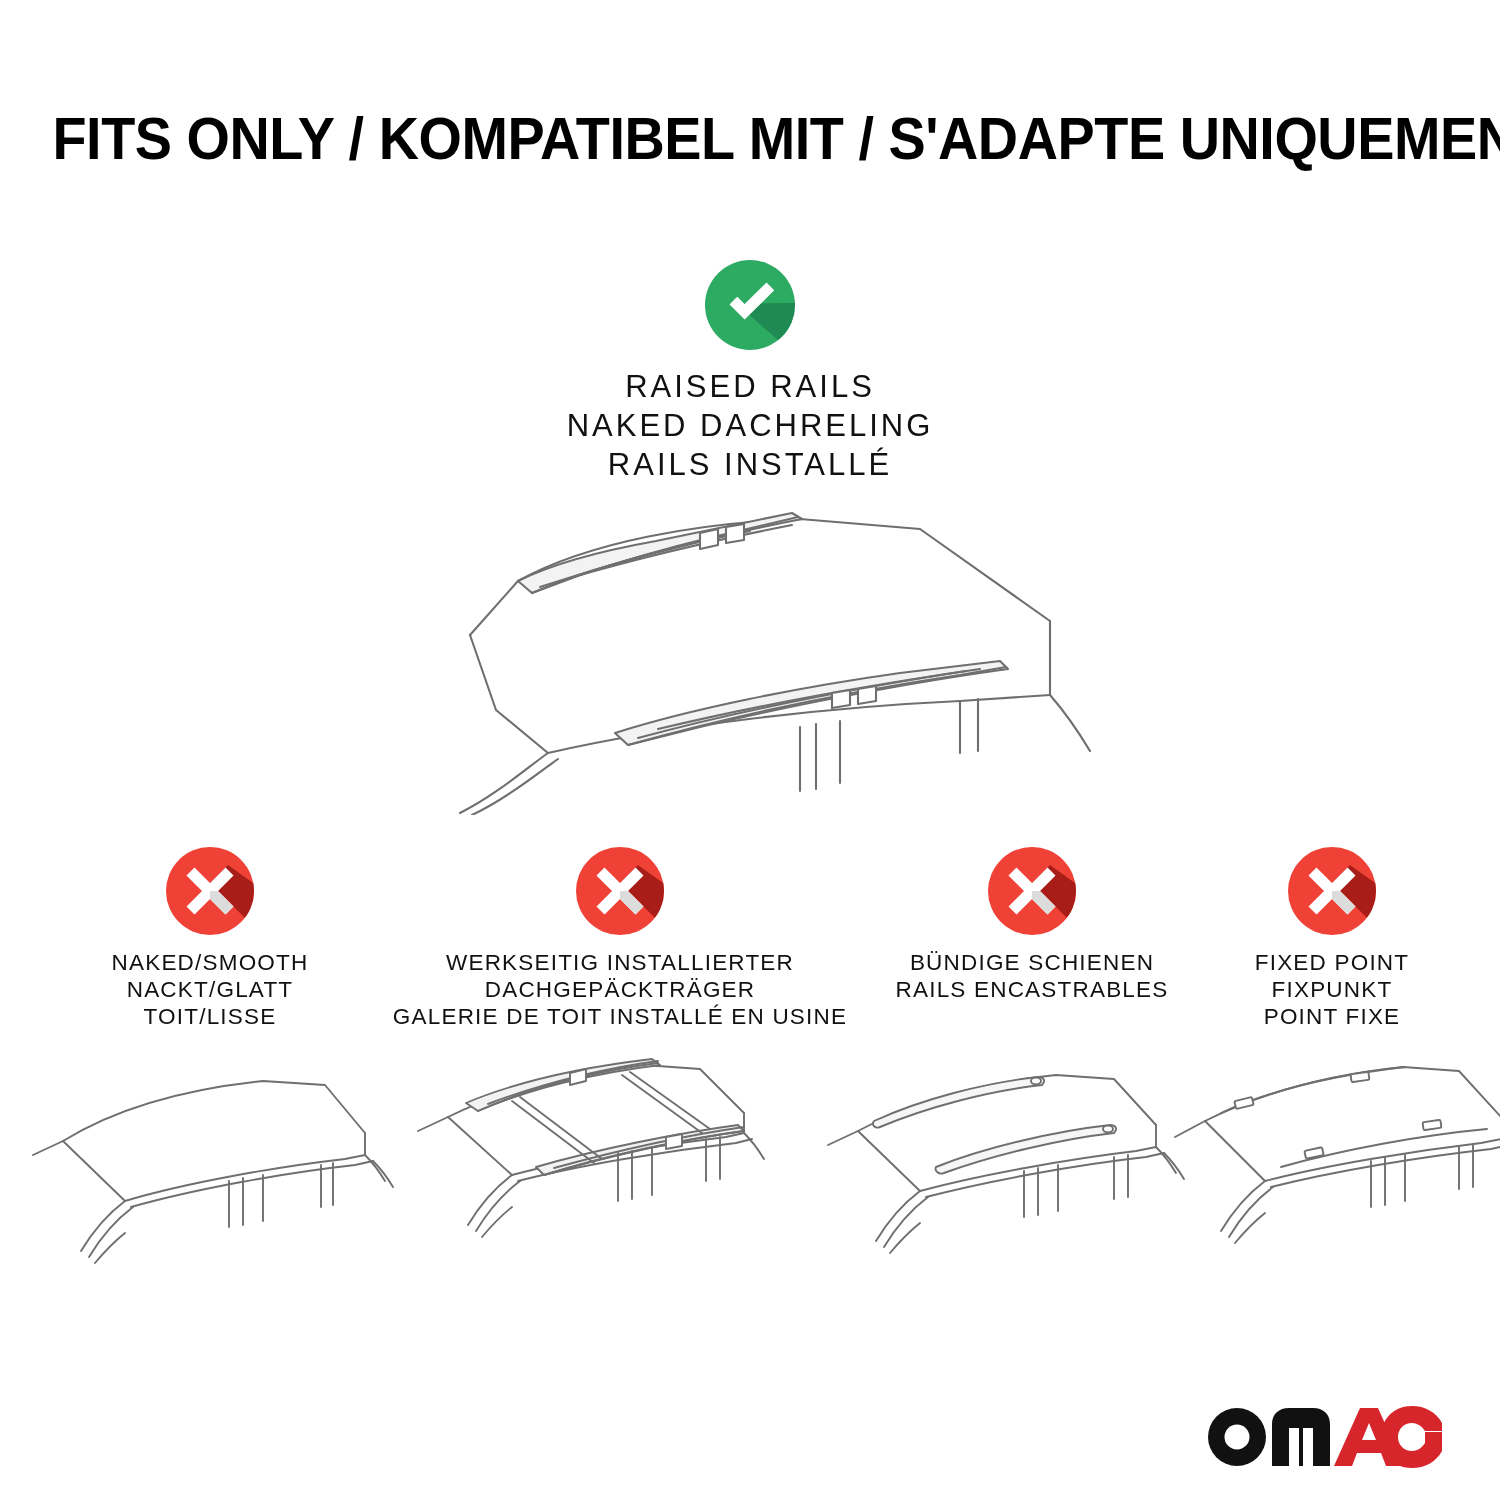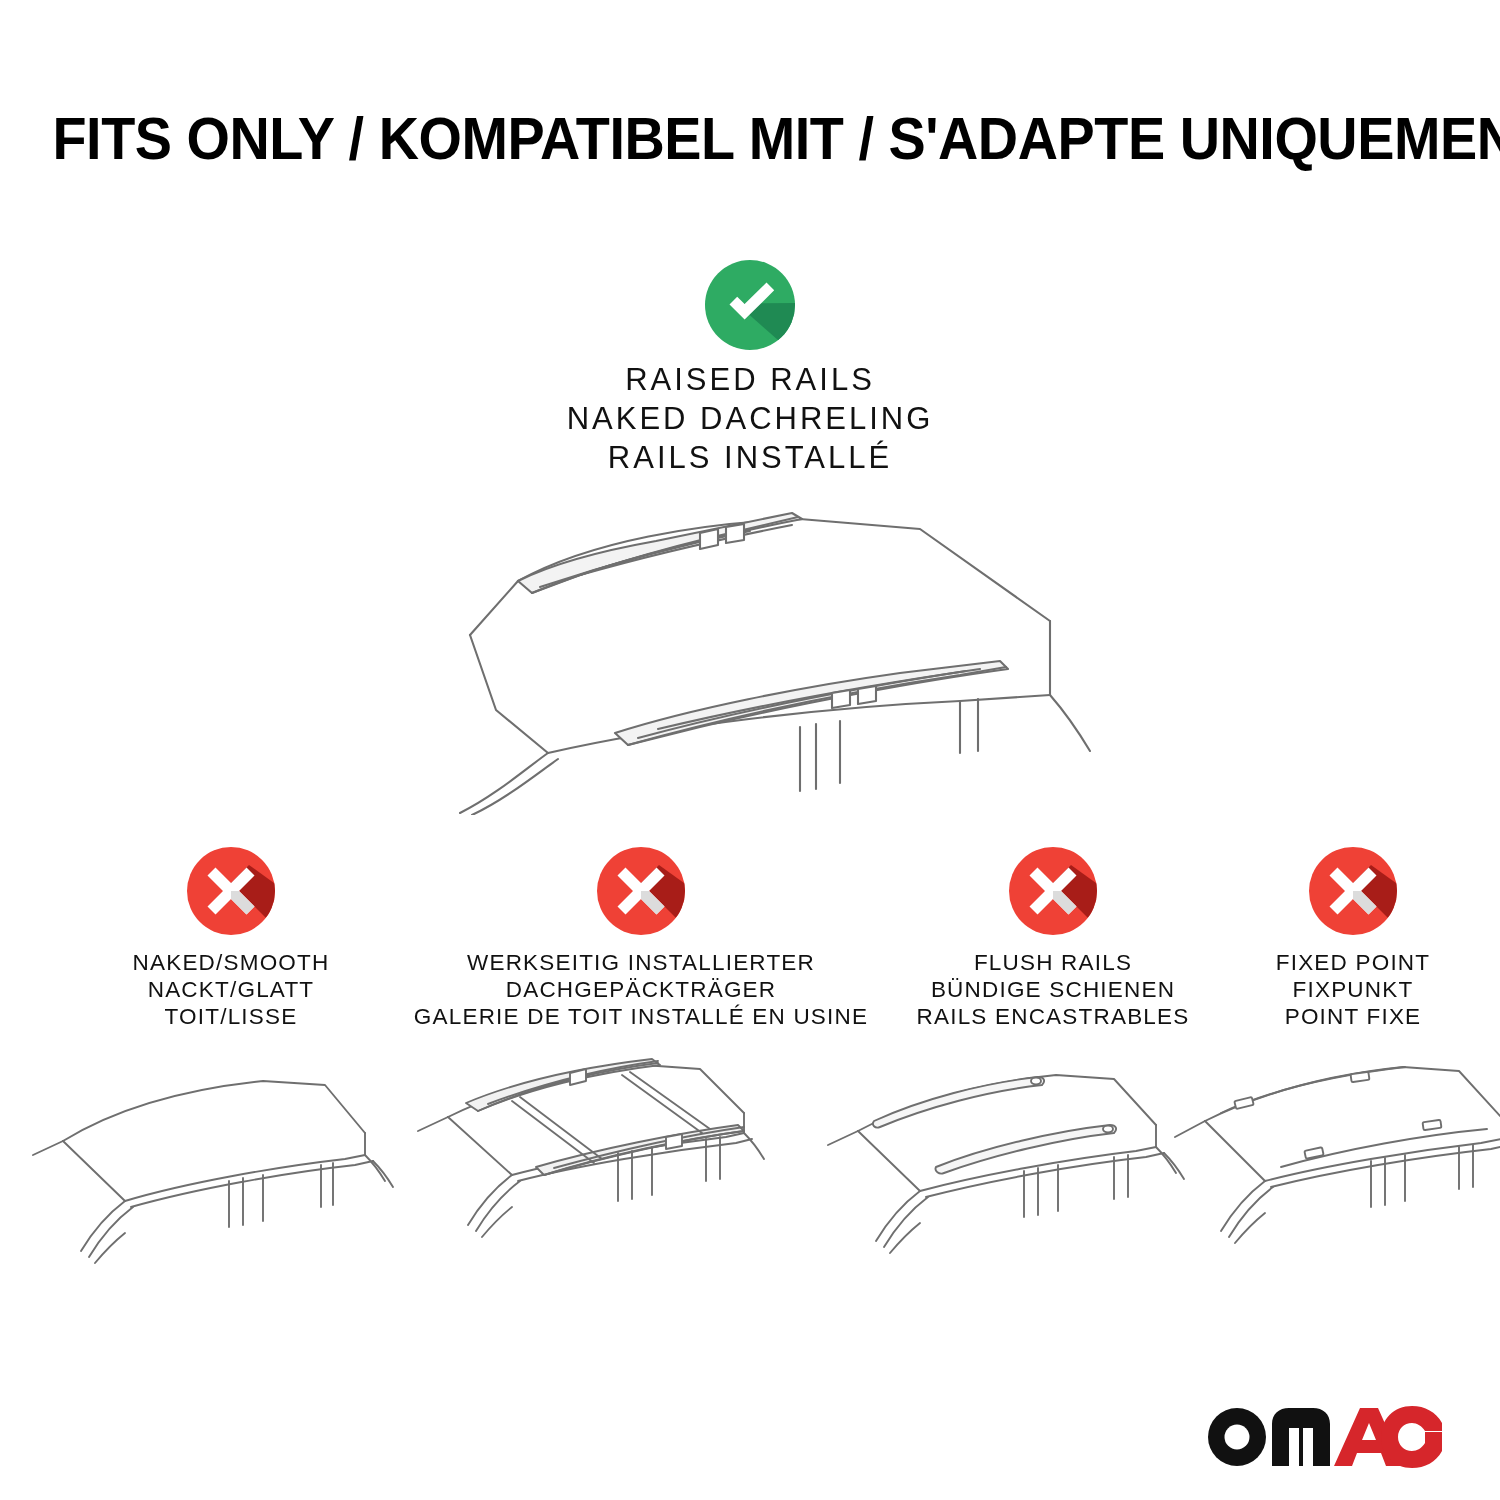--- a/index.html
+++ b/index.html
@@ -28,39 +28,39 @@
   }
 
   
   .hero{position:absolute;left:0;right:0;top:255px;}
   .hero-icon{
     width:100px;height:100px;
     margin:0 auto;
     position:relative;
   }
   .hero-labels{
-    margin-top:5px;
+    margin-top:12px;
     text-align:center;
     font-size:31px;
     line-height:39px;
     letter-spacing:3.0px;
     color:#111111;
     font-weight:400;
   }
   .hero-labels div{white-space:nowrap;}
 
   .hero-art{
     position:absolute;
     left:50%; top:240px;
     width:700px;height:320px;
     margin-left:-350px;
   }
 
   
-  .cols{position:absolute;left:0;right:0;top:845px;height:260px;margin-left:21px;}
+  .cols{position:absolute;left:0;right:0;top:845px;height:260px;}
   .col{position:absolute;top:0;}
   .col .xicon{
     width:92px;height:92px;
     position:relative;
     margin:0 auto;
   }
   .col .labels{
     margin-top:12px;
     text-align:center;
     font-size:22.5px;
@@ -224,21 +224,20 @@
             </defs>
           <circle cx="46" cy="46" r="44" fill="#ef4136"></circle>
           <g clip-path="url(#xc2)">
             <path d="M46 38 L100 92 L100 46 L64 20 Z" fill="#a81d18"></path>
           </g>
           <path d="M30.5 22.5 L46 38 L61.5 22.5 L69.5 30.5 L54 46 L69.5 61.5 L61.5 69.5 L46 54 L30.5 69.5 L22.5 61.5 L38 46 L22.5 30.5 Z" fill="#ffffff"></path>
           <path d="M46 46 L54 46 L69.5 61.5 L61.5 69.5 L46 54 Z" fill="#dcdcdc"></path>
         </svg>
       </div>
       <div class="labels">
-        <div>FLUSH RAILS</div>
         <div>BÜNDIGE SCHIENEN</div>
         <div>RAILS ENCASTRABLES</div>
       </div>
     </div>
 
     <div class="col col-3">
       <div class="xicon">
         <svg viewBox="0 0 92 92" width="92" height="92" aria-hidden="true">
           <defs>
               <clipPath id="xc3">

